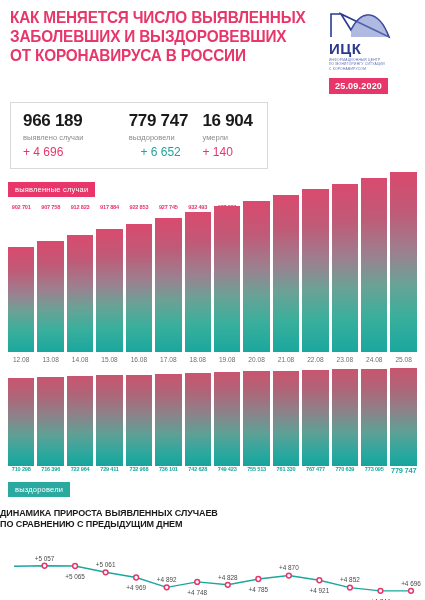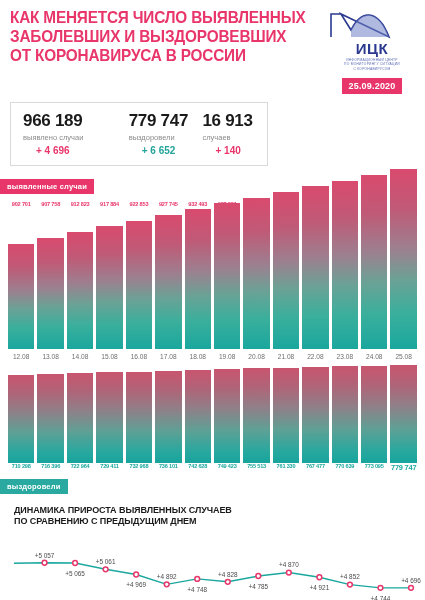--- a/index.html
+++ b/index.html
@@ -19,21 +19,21 @@
     font-weight: bold;
     font-size: 16.5px;
     line-height: 19px;
     letter-spacing: -0.2px;
     text-transform: uppercase;
     transform: scaleX(0.93);
     transform-origin: left top;
   }
   .title div { white-space: nowrap; }
 
-  .logo-box { width: 86px; padding-top: 2px; text-align: center; }
+  .logo-box { width: 86px; padding-top: 2px; text-align: left; }
   .logo-mark { width: 62px; height: 30px; display: block; }
   .logo-word {
     color: #2b3a8f; font-weight: bold; font-size: 15px;
     letter-spacing: 0.5px; line-height: 15px; margin-top: 1px;
   }
   .logo-sub {
     color: #5b6bb5; font-size: 3.3px; line-height: 4.3px;
     letter-spacing: 0.25px; margin-top: 2px; text-transform: uppercase;
   }
   .date-badge {
@@ -52,32 +52,32 @@
   }
   .stat { padding-right: 10px; }
   .stat.s1 { width: 112px; }
   .stat.s2 { width: 78px; }
   .stat.s3 { width: 56px; padding-right: 0; }
   .stat-num {
     font-size: 17px; font-weight: bold; color: #1a1a1a;
     letter-spacing: -0.3px; line-height: 19px;
   }
   .stat-lab { font-size: 7.5px; color: #8c8c8c; margin-top: 3px; line-height: 9px; }
-  .stat-delta { font-size: 10px; font-weight: bold; margin-top: 3px; margin-left: 13px; }
+  .stat-delta { font-size: 12px; font-weight: normal; margin-top: 3px; }
   .c-pink { color: #e8366b; }
-  .c-teal { color: #22a39a; }
+  .c-teal { color: #22a39a; text-align: center; }
 
   
   .badge {
     display: inline-block; color: #fff; font-size: 7.5px;
     padding: 2.5px 7px 3px 7px; letter-spacing: 0.2px;
   }
   .badge.pink { background: #e8366b; }
   .badge.teal { background: #29a9a0; }
-  .badge-row { padding: 0 0; font-weight: bold; }
+  .badge-row { padding: 0 8px; }
 
   
   .chart-top { position: relative; height: 148px; margin-top: 7px; }
   .chart-bot { position: relative; height: 100px; }
   .bars { display: flex; align-items: flex-end; height: 100%;
           padding: 0 8px; gap: 3px; }
   .bar-col { flex: 1; position: relative; height: 100%; }
   .bar {
     position: absolute; left: 0; right: 0; bottom: 0;
     background-image: linear-gradient(to bottom, #d94a6e 0%, #c05a77 22%,
@@ -94,21 +94,21 @@
     font-weight: bold; letter-spacing: -0.2px; white-space: nowrap;
   }
   .vlab.teal { color: #1aa79e; }
   .vlab.last { font-size: 7.4px; }
 
   
   .axis { display: flex; padding: 0 8px; gap: 3px; margin: 4px 0 3px 0; }
   .axis span { flex: 1; text-align: center; font-size: 6.6px; color: #6e6e6e; }
 
   
-  .line-head { padding: 10px 10px 0 14px; }
+  .line-head { padding: 10px 10px 0 0; }
   .line-title {
     font-size: 9.5px; font-weight: bold; color: #1a1a1a;
     line-height: 11.5px; text-transform: uppercase; letter-spacing: -0.1px;
     transform: scaleX(0.95); transform-origin: left;
   }
   .line-wrap { position: relative; height: 72px; margin-top: 6px; }
   .line-wrap svg { position: absolute; inset: 0; width: 100%; height: 100%; }
   .pt-label {
     position: absolute; font-size: 6.4px; color: #4a4a4a;
     transform: translateX(-50%); white-space: nowrap;
@@ -145,22 +145,22 @@
       <div class="stat-num">966 189</div>
       <div class="stat-lab">выявлено случаи</div>
       <div class="stat-delta c-pink">+ 4 696</div>
     </div>
     <div class="stat s2">
       <div class="stat-num">779 747</div>
       <div class="stat-lab">выздоровели</div>
       <div class="stat-delta c-teal">+ 6 652</div>
     </div>
     <div class="stat s3">
-      <div class="stat-num">16 913</div>
-      <div class="stat-lab">случаев</div>
+      <div class="stat-num">16 904</div>
+      <div class="stat-lab">умерли</div>
       <div class="stat-delta c-pink">+ 140</div>
     </div>
   </div>
 
   <div class="badge-row" style="margin-top:9px;">
     <span class="badge pink">выявленные случаи</span>
   </div>
 
   <div class="chart-top">
     <div class="vlabels top" id="topLabels">

